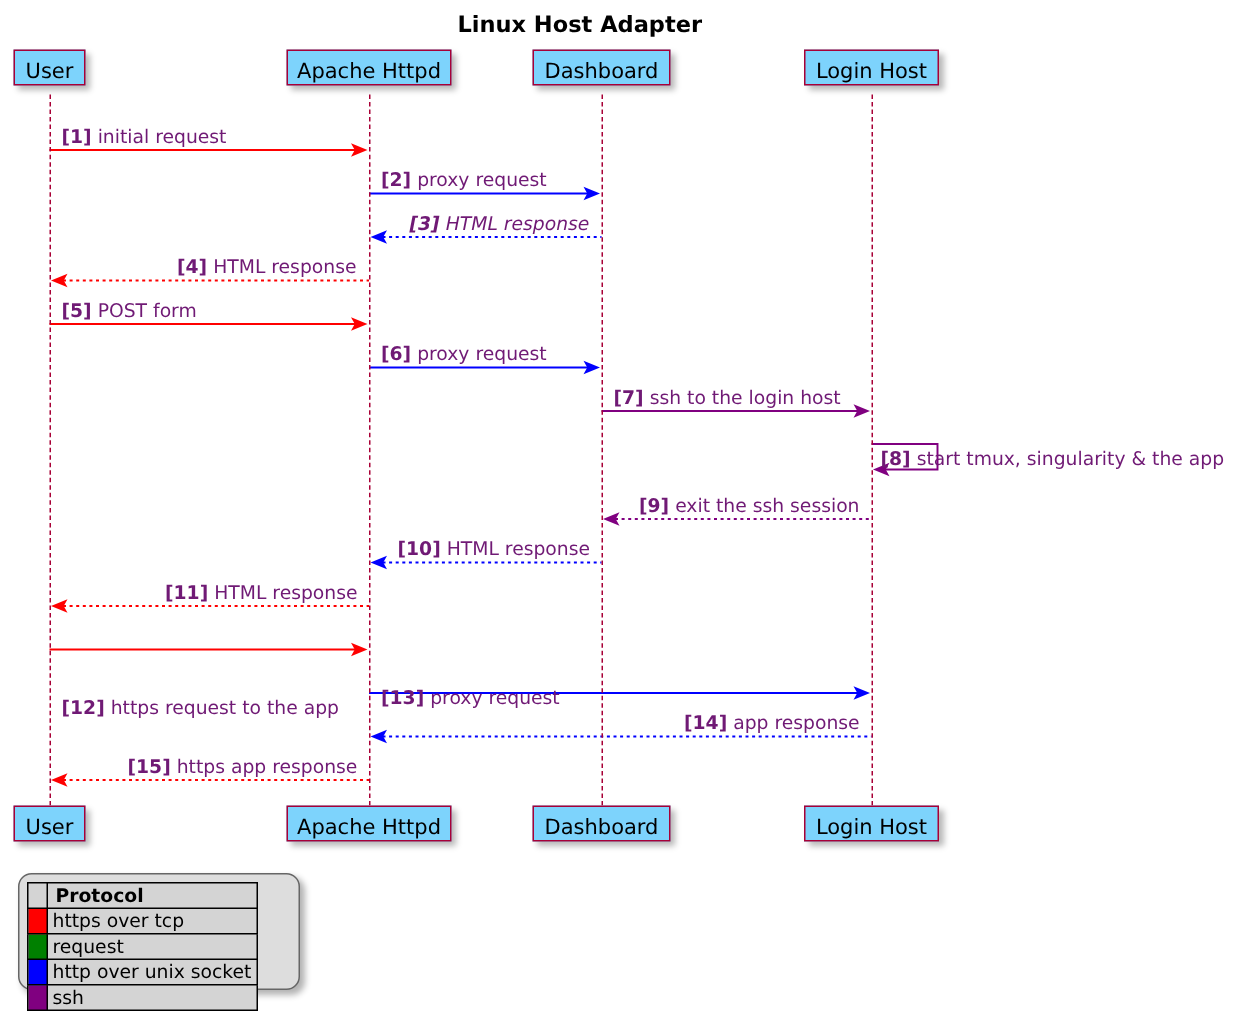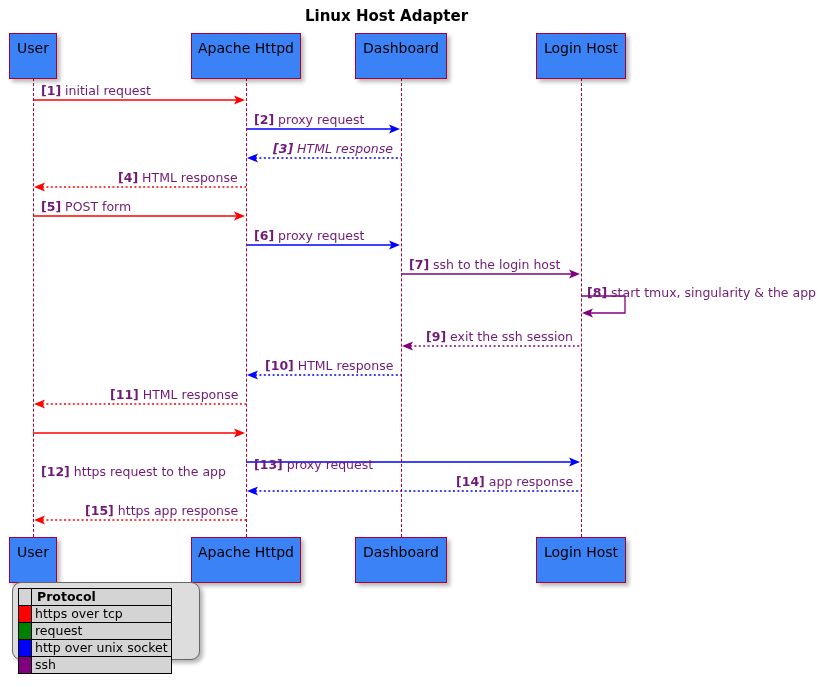--- a/index.html
+++ b/index.html
@@ -28,27 +28,27 @@
     text-align: center;
     font-size: 15px;
     font-weight: bold;
     color: #000000;
     letter-spacing: 0px;
   }
   
   .participant {
     position: absolute;
     box-sizing: border-box;
-    background: #3b82f6;
+    background: #7dd3fc;
     border: 1.6px solid #A80036;
     color: #000000;
     font-size: 14px;
     line-height: 28px;
     text-align: center;
-    height: 46px;
+    height: 24px;
     box-shadow: 3px 3px 4px rgba(0,0,0,0.28);
     white-space: nowrap;
   }
   
   .lifeline {
     position: absolute;
     width: 0;
     border-left: 1.4px dashed #A80036;
   }
   
@@ -151,21 +151,21 @@
       <div class="participant" style="left: 191px; top: 537px; width: 110px;">Apache Httpd</div>
       <div class="participant" style="left: 355px; top: 537px; width: 92px;">Dashboard</div>
       <div class="participant" style="left: 536px; top: 537px; width: 90px;">Login Host</div>
       <div class="msg-label" style="left: 41px; top: 84px;"><b>[1]</b> initial request</div>
       <div class="msg-label" style="left: 254px; top: 113px;"><b>[2]</b> proxy request</div>
       <div class="msg-label" style="left: 273px; top: 142px; font-style: italic;"><b>[3]</b> HTML response</div>
       <div class="msg-label" style="left: 118px; top: 171px;"><b>[4]</b> HTML response</div>
       <div class="msg-label" style="left: 41px; top: 200px;"><b>[5]</b> POST form</div>
       <div class="msg-label" style="left: 254px; top: 229px;"><b>[6]</b> proxy request</div>
       <div class="msg-label" style="left: 409px; top: 258px;"><b>[7]</b> ssh to the login host</div>
-      <div class="msg-label" style="left: 587px; top: 286px;"><b>[8]</b> start tmux, singularity &amp; the app</div>
+      <div class="msg-label" style="left: 587px; top: 299px;"><b>[8]</b> start tmux, singularity &amp; the app</div>
       <div class="msg-label" style="left: 426px; top: 330px;"><b>[9]</b> exit the ssh session</div>
       <div class="msg-label" style="left: 265px; top: 359px;"><b>[10]</b> HTML response</div>
       <div class="msg-label" style="left: 110px; top: 388px;"><b>[11]</b> HTML response</div>
       <div class="msg-label" style="left: 41px; top: 417px; margin-top: 48px;"><b>[12]</b> https request to the app</div>
       <div class="msg-label" style="left: 254px; top: 458px;"><b>[13]</b> proxy request</div>
       <div class="msg-label" style="left: 456px; top: 475px;"><b>[14]</b> app response</div>
       <div class="msg-label" style="left: 85px; top: 504px;"><b>[15]</b> https app response</div>
     </div>
 
   <div class="legend-box" id="legend-box" style="left: 12px; top: 582px; width: 188px; height: 78px;"></div>

